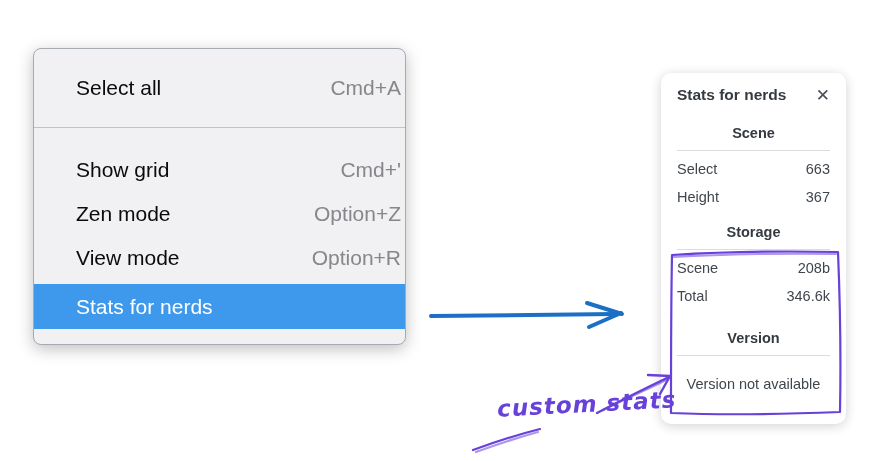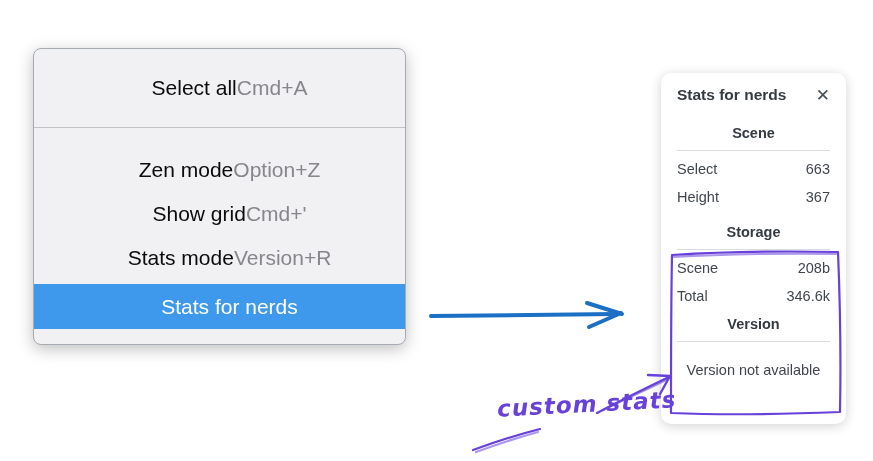--- a/index.html
+++ b/index.html
@@ -14,21 +14,21 @@
     position:absolute; left:33px; top:48px; width:373px; height:297px;
     background:#f1f1f3; border:1px solid #a6abb1; border-radius:8px;
     box-shadow:0 4px 16px rgba(0,0,0,.25);
     overflow:hidden;
   }
   .menu-section-top { height:78px; display:flex; align-items:center; }
   .menu-divider { border-top:1px solid #c3c3c6; width:100%; }
   .menu-section-bottom { padding-top:20px; }
   .menu-row {
     width:100%; height:44px; display:flex; align-items:center;
-    justify-content:center; padding:0 22px 0 42px;
+    justify-content:space-between; padding:0 4px 0 42px;
     font-size:21px; color:#0b0b0c; cursor:default;
   }
   .menu-row .shortcut { color:#86868b; }
   .menu-row.highlighted { background:#3e99ec; color:#ffffff; margin-top:4px; height:45px; }
   .menu-row.highlighted .shortcut { color:rgba(255,255,255,.75); }
 
   
   .stats-panel {
     position:absolute; left:661px; top:73px; width:185px; height:351px;
     background:#ffffff; border-radius:10px;
@@ -39,21 +39,21 @@
   .stats-title { font-weight:bold; font-size:15.5px; }
   .stats-close {
     background:none; border:none; font-size:17px; line-height:1;
     color:#495057; cursor:pointer; padding:0 0 0 6px; font-family:inherit;
   }
   .section-header { text-align:center; font-weight:bold; font-size:14.5px; }
   .scene-header { margin-top:21px; }
   .section-rule { border:none; border-top:1px solid #d9dde1; margin-top:9px; margin-bottom:4px; }
   .stat-row { display:flex; justify-content:space-between; align-items:center; height:28px; color:#40464d; }
   .storage-header { margin-top:13px; }
-  .version-header { margin-top:6px; }
+  .version-header { margin-top:20px; }
   .version-note { margin-top:20px; text-align:center; color:#40464d; white-space:nowrap; }
 
   
   .annotation-layer { position:absolute; left:0; top:0; width:873px; height:461px; pointer-events:none; }
   .custom-stats-label {
     position:absolute; left:497px; top:391px;
     font-size:23px; font-weight:bold; font-style:italic; letter-spacing:1px;
     transform:rotate(-3deg); color:#6741d9;
     font-family:"DejaVu Sans", sans-serif;
   }
@@ -66,30 +66,30 @@
   <div class="context-menu">
     <div class="menu-section-top">
       <div class="menu-row">
         <span>Select all</span>
         <span class="shortcut">Cmd+A</span>
       </div>
     </div>
     <div class="menu-divider"></div>
     <div class="menu-section-bottom">
       <div class="menu-row">
+        <span>Show grid</span>
+        <span class="shortcut">Cmd+'</span>
+      </div>
+      <div class="menu-row">
         <span>Zen mode</span>
         <span class="shortcut">Option+Z</span>
       </div>
       <div class="menu-row">
-        <span>Show grid</span>
-        <span class="shortcut">Cmd+'</span>
-      </div>
-      <div class="menu-row">
-        <span>Stats mode</span>
-        <span class="shortcut">Version+R</span>
+        <span>View mode</span>
+        <span class="shortcut">Option+R</span>
       </div>
       <div class="menu-row highlighted">
         <span>Stats for nerds</span>
       </div>
     </div>
   </div>
 
   <div class="stats-panel">
     <div class="stats-header">
       <span class="stats-title">Stats for nerds</span>

